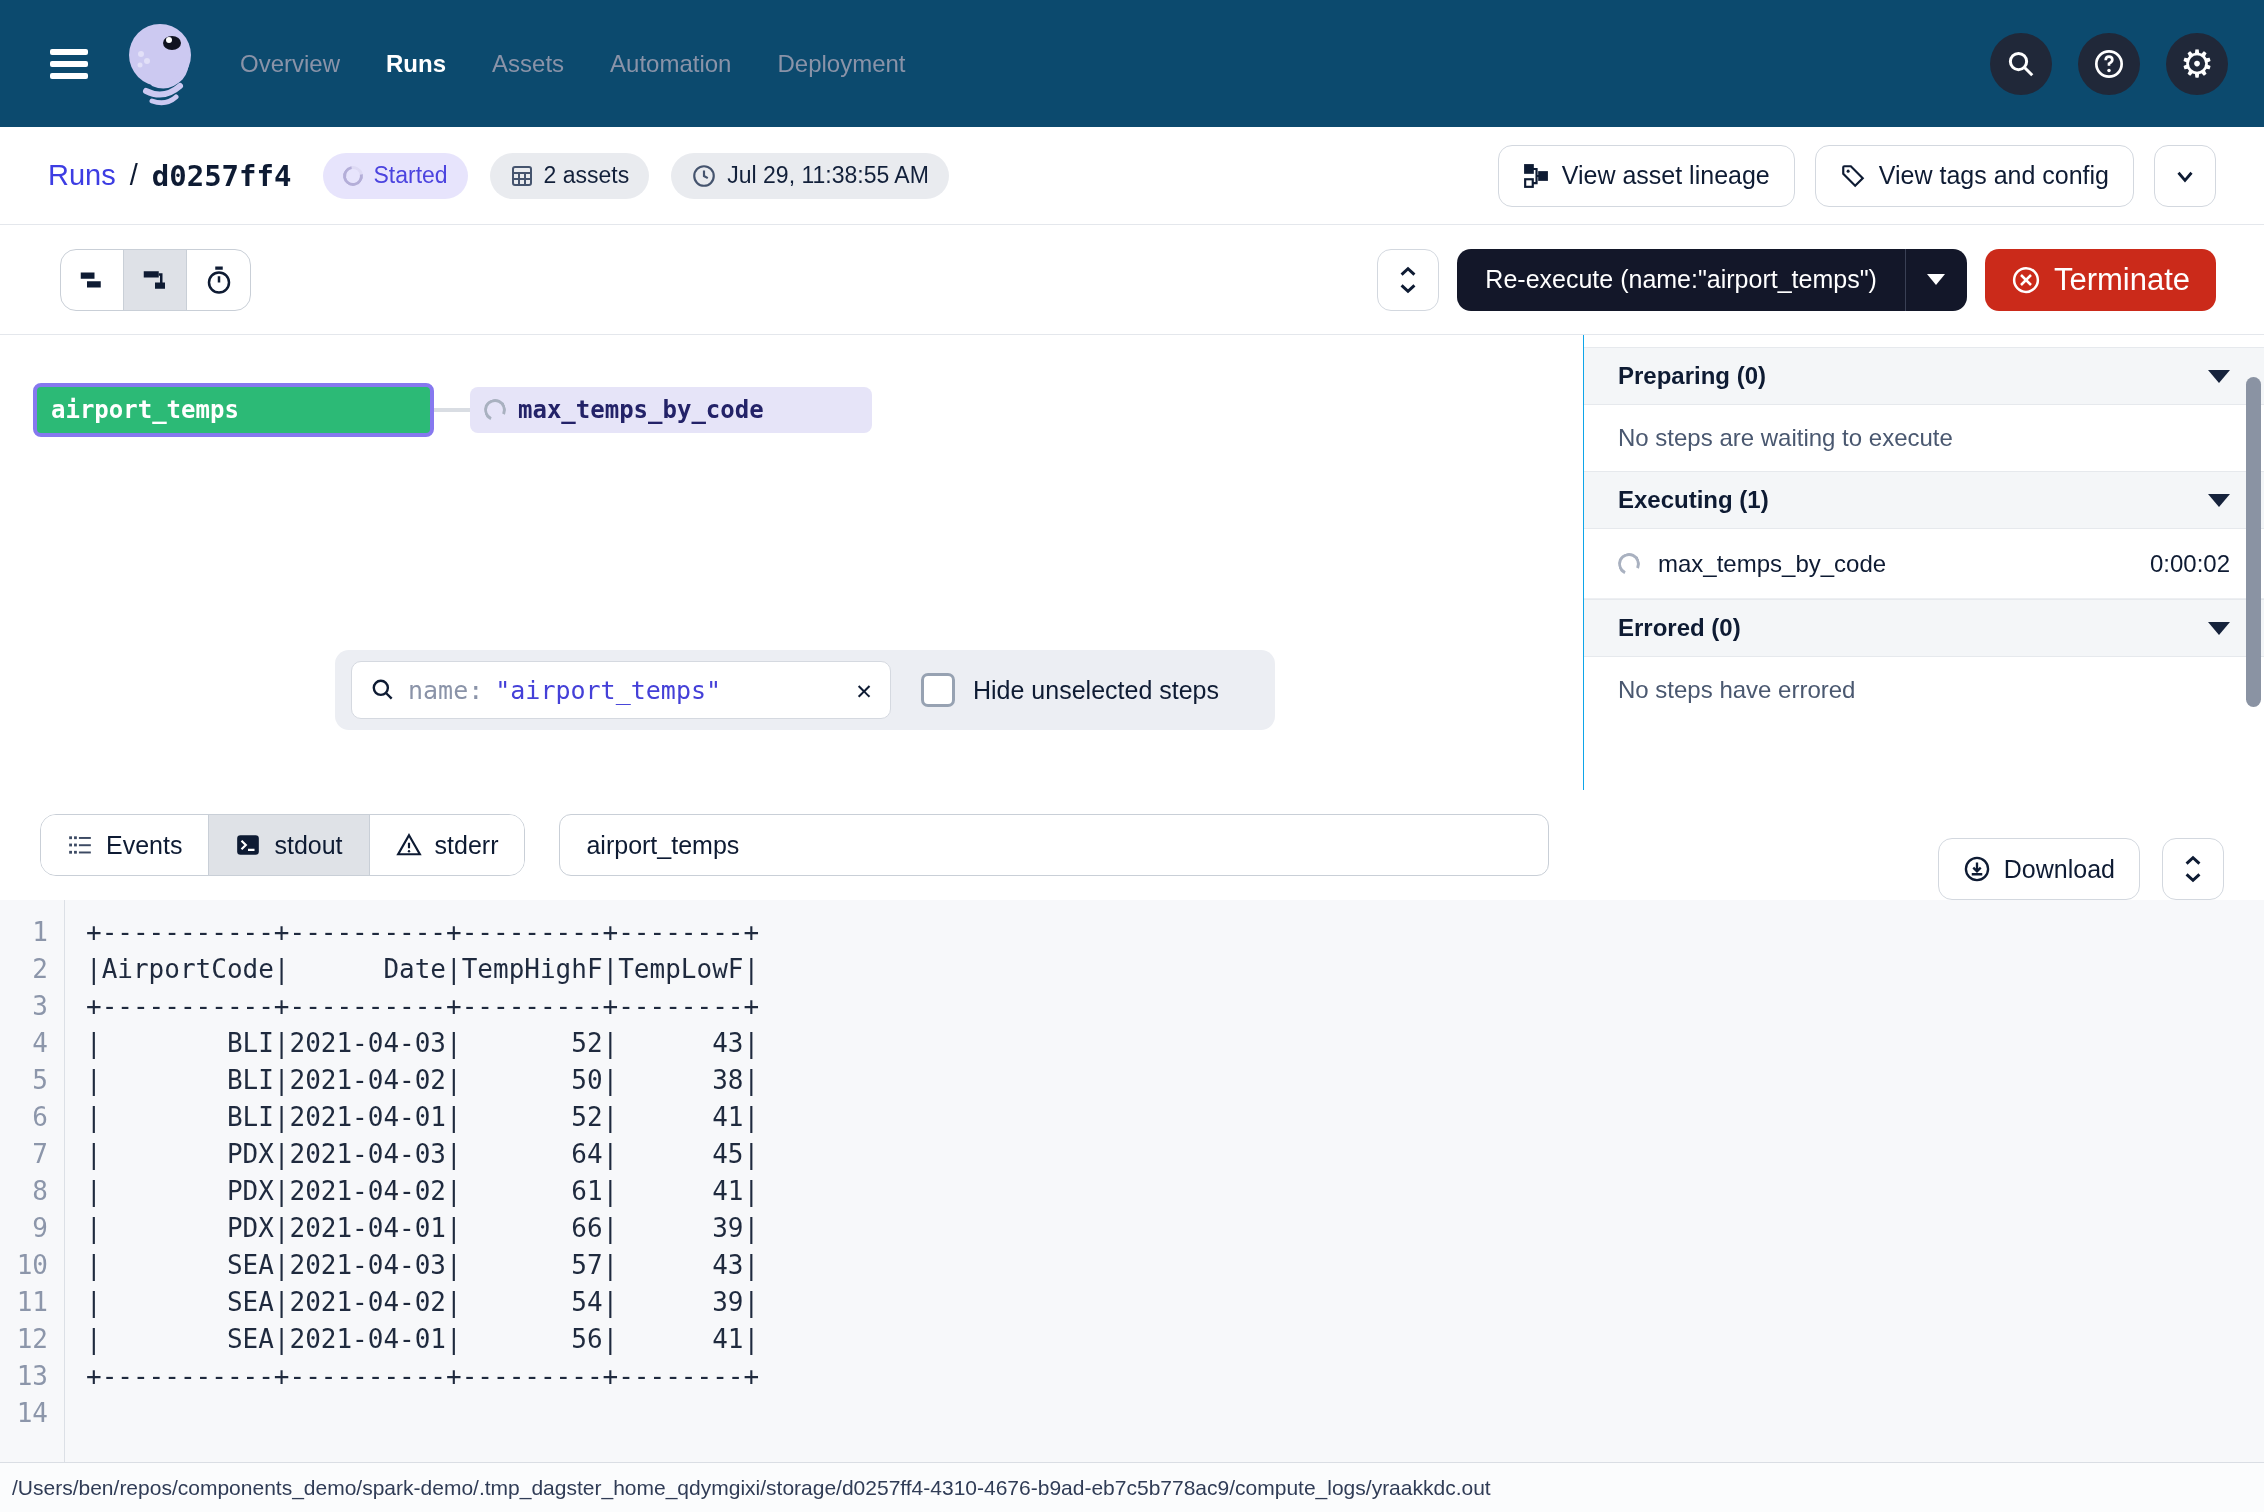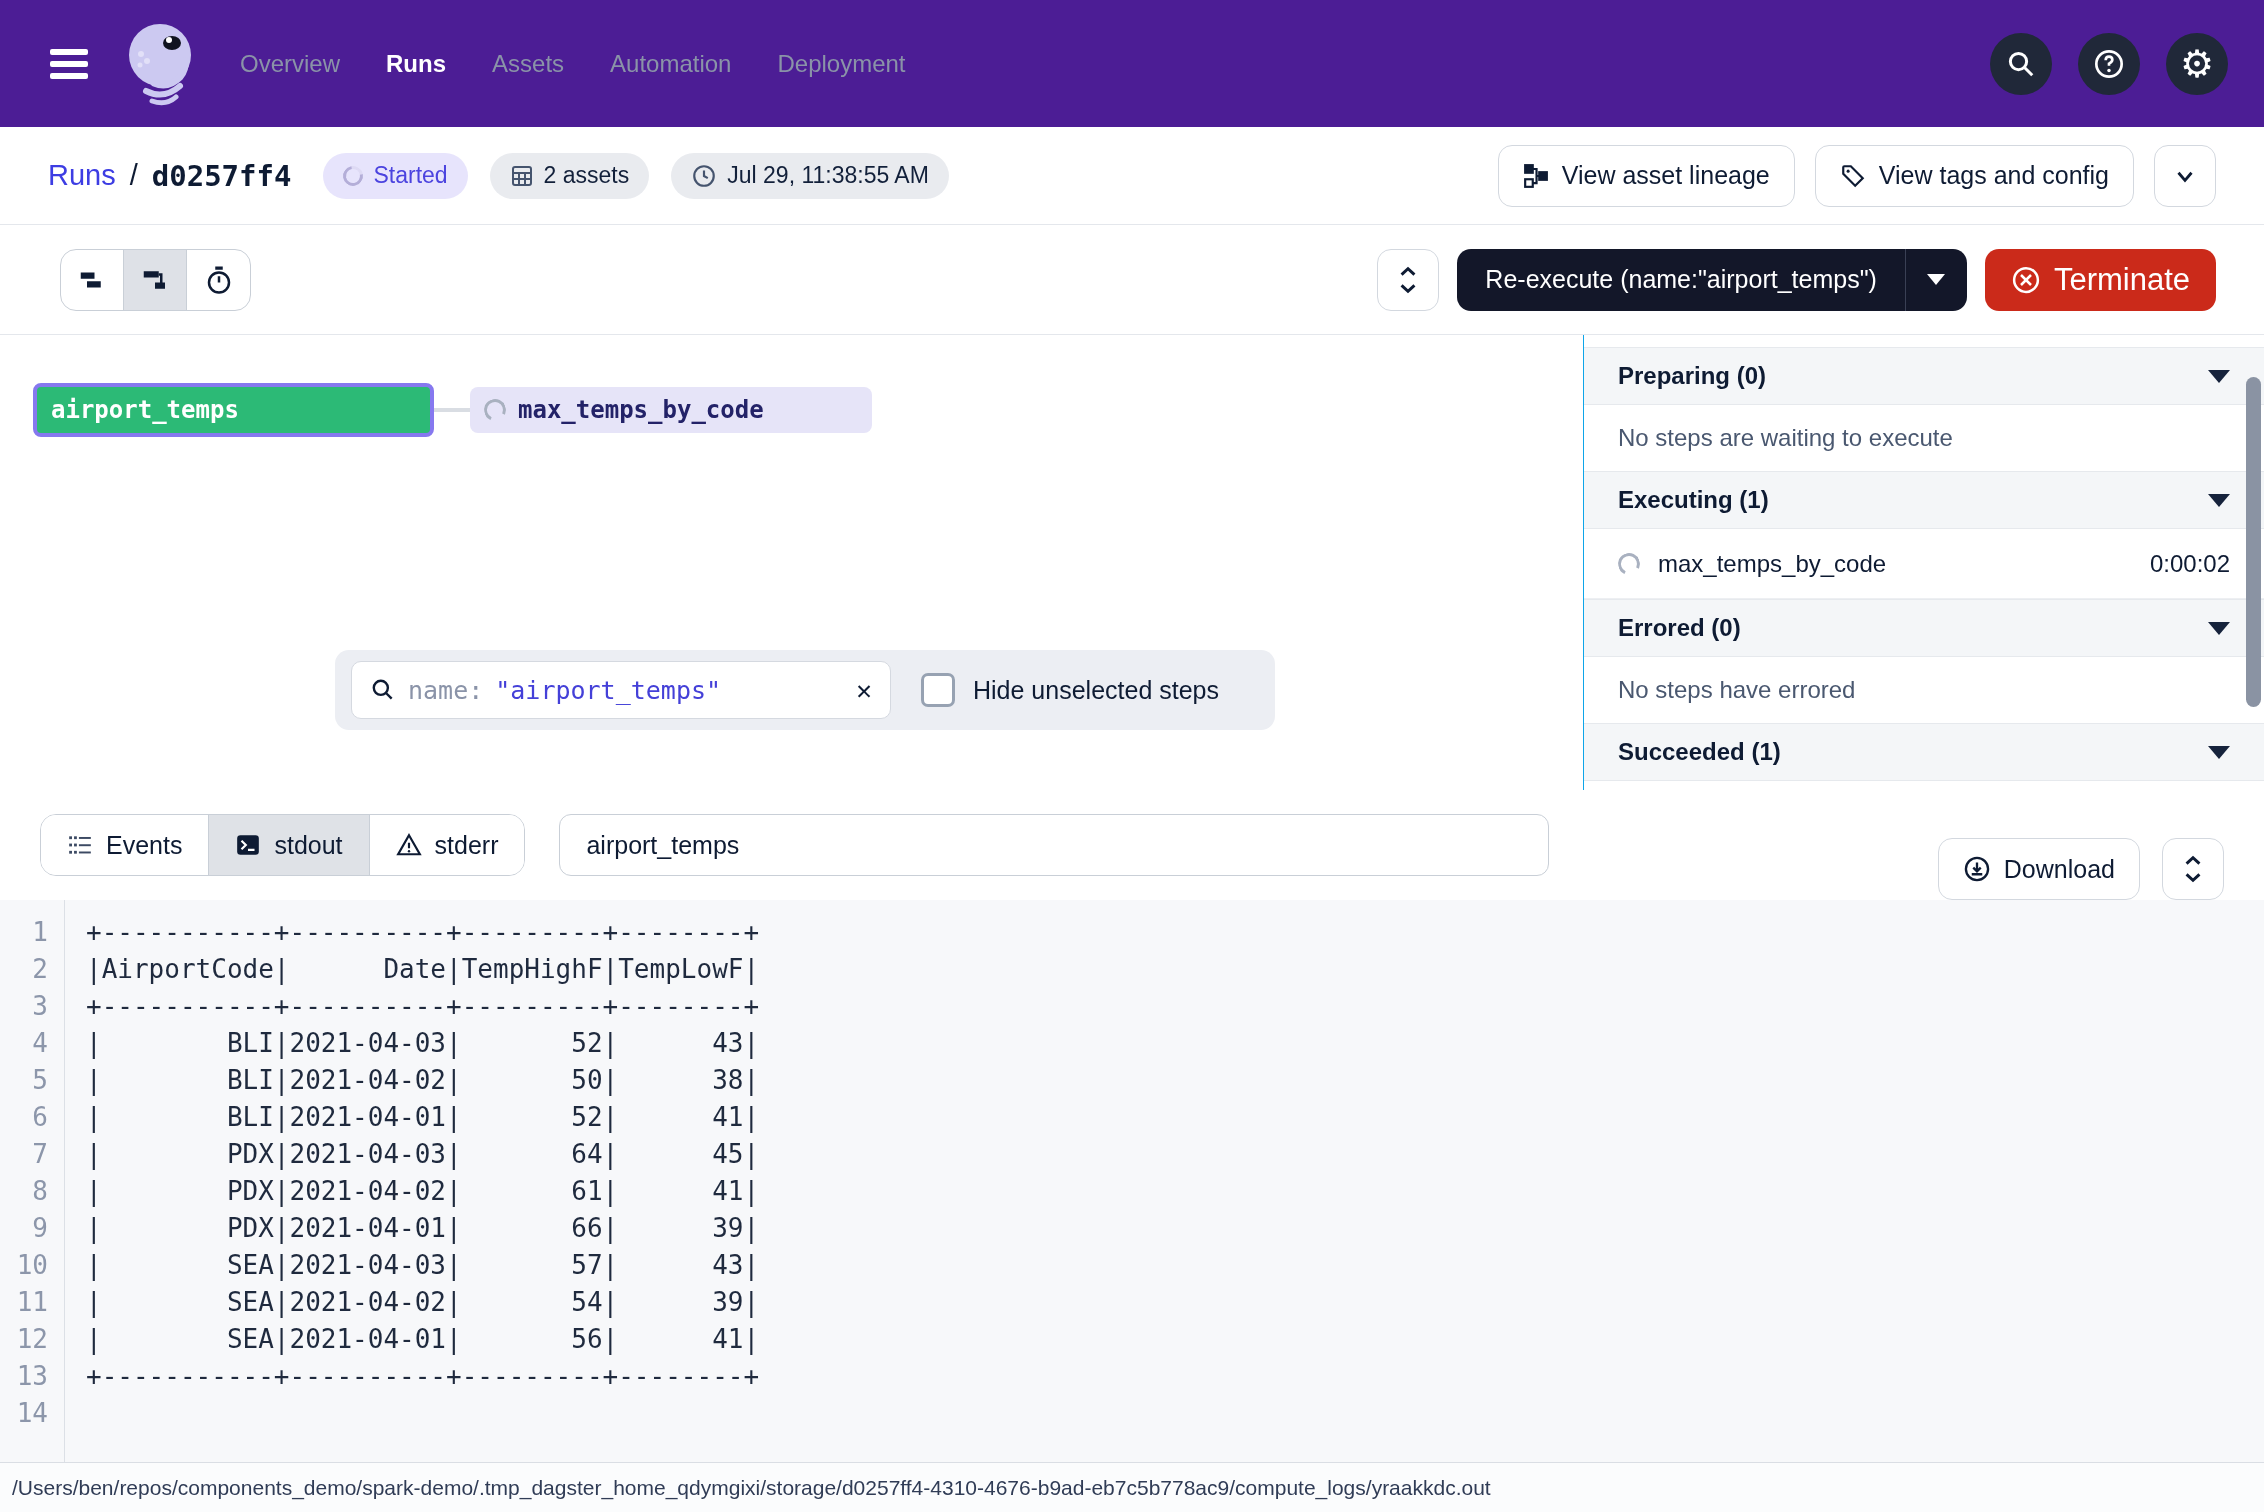--- a/index.html
+++ b/index.html
@@ -9,21 +9,21 @@
     color: #0E1B33;
     background: #fff;
     display: flex;
     flex-direction: column;
   }
   .mono { font-family: "DejaVu Sans Mono", monospace; }
 
   
   .navbar {
     height: 127px; flex: 0 0 127px;
-    background: #4c1d95;
+    background: #0c4a6e;
     display: flex; align-items: center;
     padding: 0 36px;
   }
   .hamburger { width: 38px; display: flex; flex-direction: column; gap: 6px; cursor: pointer; margin-left: 14px;}
   .hamburger div { height: 6px; background: #fff; border-radius: 2px; }
   .logo { width: 72px; height: 86px; margin: 0 44px 0 36px; }
   .nav-items { display: flex; gap: 46px; font-size: 24px; }
   .nav-item { color: #8A93A8; cursor: pointer; }
   .nav-item.active { color: #FFFFFF; font-weight: 700; }
   .nav-right { margin-left: auto; display: flex; gap: 26px; }
@@ -380,24 +380,20 @@
       <span>max_temps_by_code</span>
       <span class="time">0:00:02</span>
     </div>
 
     <div class="sec-header">
       <span>Errored (0)</span>
         <span class="tri-down"></span>
     </div>
     <div class="sec-empty">No steps have errored</div>
 
-    <div class="sec-header">
-      <span>Succeeded (1)</span>
-        <span class="tri-down"></span>
-    </div>
 
     <div class="panel-scrollbar"></div>
   </div>
 </div>
 
 <div class="log-toolbar">
   <div class="tab-seg">
     <div class="tab">
       <svg width="26" height="26" viewBox="0 0 24 24" fill="#3C4A63">
           <rect x="2" y="4" width="2.6" height="2.6"></rect>

